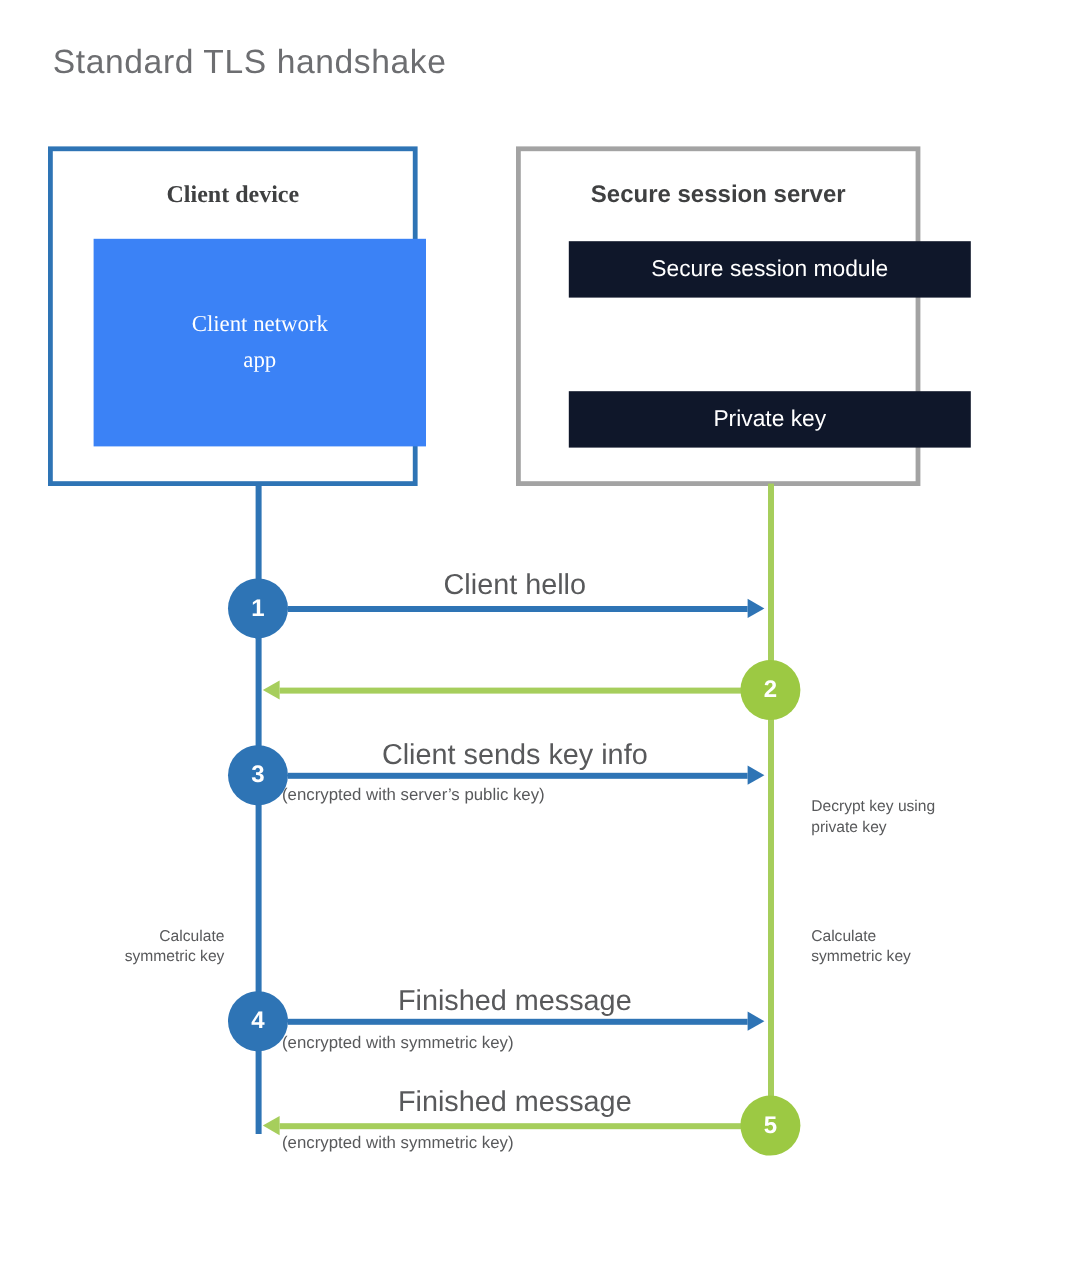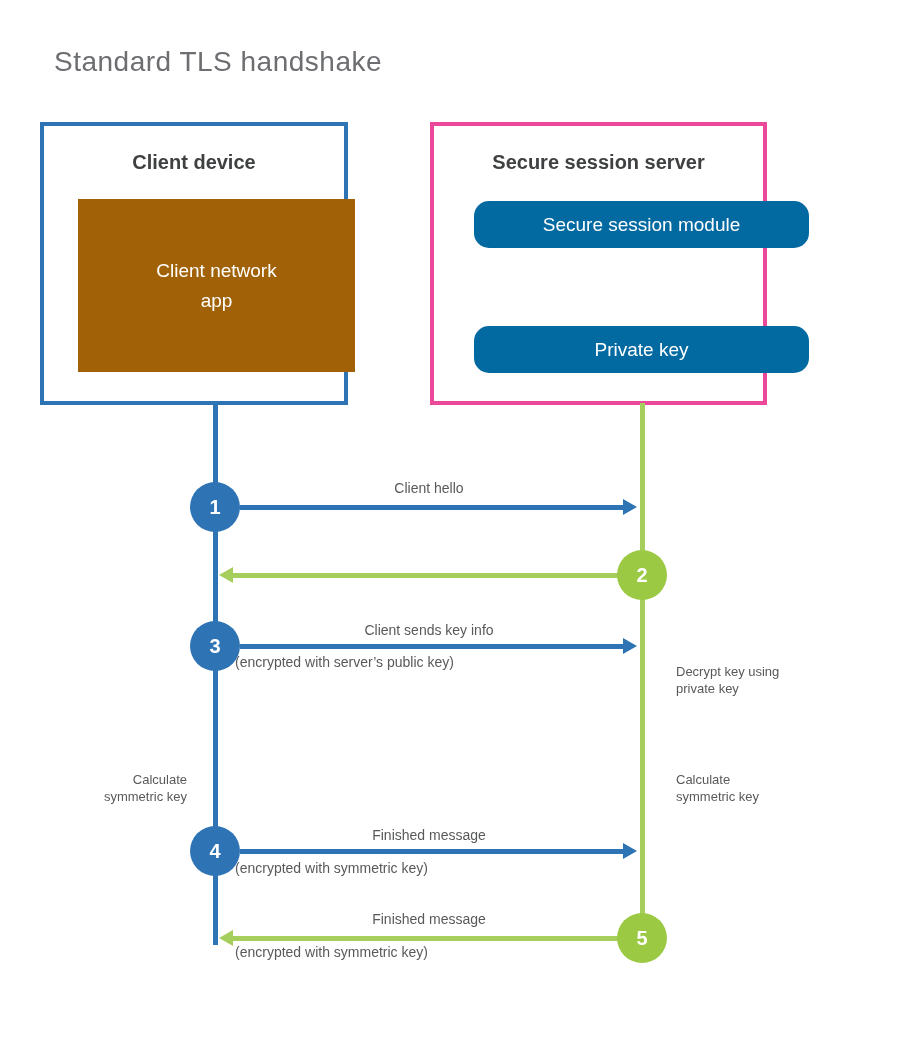--- a/index.html
+++ b/index.html
@@ -8,44 +8,43 @@
     background: #ffffff;
     font-family: "Liberation Sans", "DejaVu Sans", sans-serif;
     position: relative;
     overflow: hidden;
   }
   .canvas { position: absolute; inset: 0; }
 
   .page-title {
     position: absolute; left: 36px; top: 28px;
     font-size: 28px; font-weight: 300; letter-spacing: 0.5px;
-    color: #6d6e71; margin: 18px;
+    color: #6d6e71; margin: 8px;
   }
 
   
   .box { position: absolute; box-sizing: border-box; background: #ffffff; }
-  .box.client { left: 40px; top: 122px; width: 308px; height: 283px; border: 4px solid #2e74b5; }
-  .box.server { left: 430px; top: 122px; width: 337px; height: 283px; border: 4px solid #ec4899; }
+  .box.client { left: 40px; top: 122px; width: 308px; height: 283px; border: 4px solid #2e74b5; font-family: Liberation Serif, serif; }
+  .box.server { left: 430px; top: 122px; width: 337px; height: 283px; border: 4px solid #a3a3a3; }
   .box-title {
     position: absolute; left: 0; top: 23px; width: 100%;
     text-align: center; font-size: 20px; font-weight: 700; color: #3f4041;
     line-height: 26px;
   }
   .app-box {
     position: absolute; left: 34px; top: 73px; width: 277px; height: 173px;
-    background: #a16207; color: #ffffff;
+    background: #3b82f6; color: #ffffff;
     display: flex; align-items: center; justify-content: center;
     text-align: center; font-size: 19px; line-height: 30px;
   }
   .module-bar {
     position: absolute; left: 40px; width: 335px; height: 47px;
-    background: #0369a1; color: #ffffff;
+    background: #0f172a; color: #ffffff;
     display: flex; align-items: center; justify-content: center;
     font-size: 19px;
-    border-radius: 15px;
   }
 
   
   .lifeline { position: absolute; width: 5px; }
   .lifeline.blue  { background: #2e74b5; }
   .lifeline.green { background: #a6ce5c; }
 
   
   .arrow { position: absolute; height: 5px; }
   .arrow.blue  { background: #2e74b5; }
@@ -68,21 +67,21 @@
     position: absolute; width: 50px; height: 50px; border-radius: 50%;
     display: flex; align-items: center; justify-content: center;
     color: #ffffff; font-size: 20px; font-weight: 700;
   }
   .step-circle.blue  { background: #2e74b5; }
   .step-circle.green { background: #9cc943; }
 
   
   .msg-label {
     position: absolute; left: 219px; width: 420px; text-align: center;
-    font-size: 14px; color: #58595b; line-height: 24px;
+    font-size: 24px; color: #58595b; line-height: 24px;
   }
   .msg-sublabel {
     position: absolute; left: 235px; width: 420px; text-align: left;
     font-size: 14px; color: #58595b; line-height: 19px;
   }
   .side-note {
     position: absolute; font-size: 13px; color: #58595b; line-height: 17px;
     width: 140px;
     margin-top: 32px;
   }

